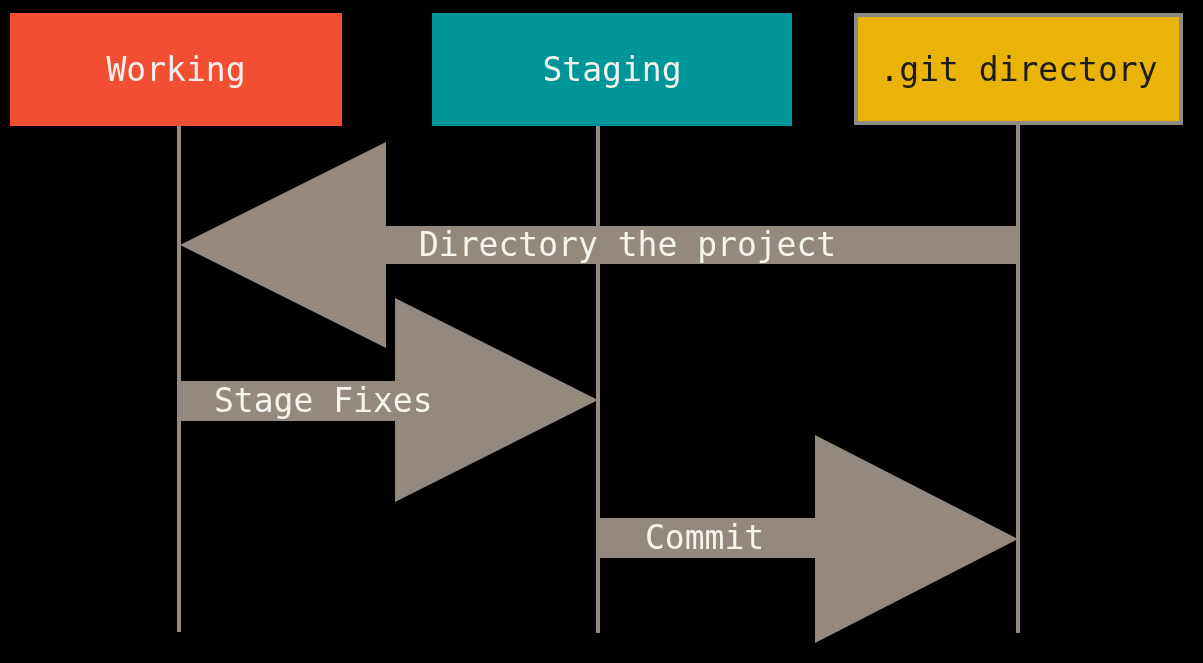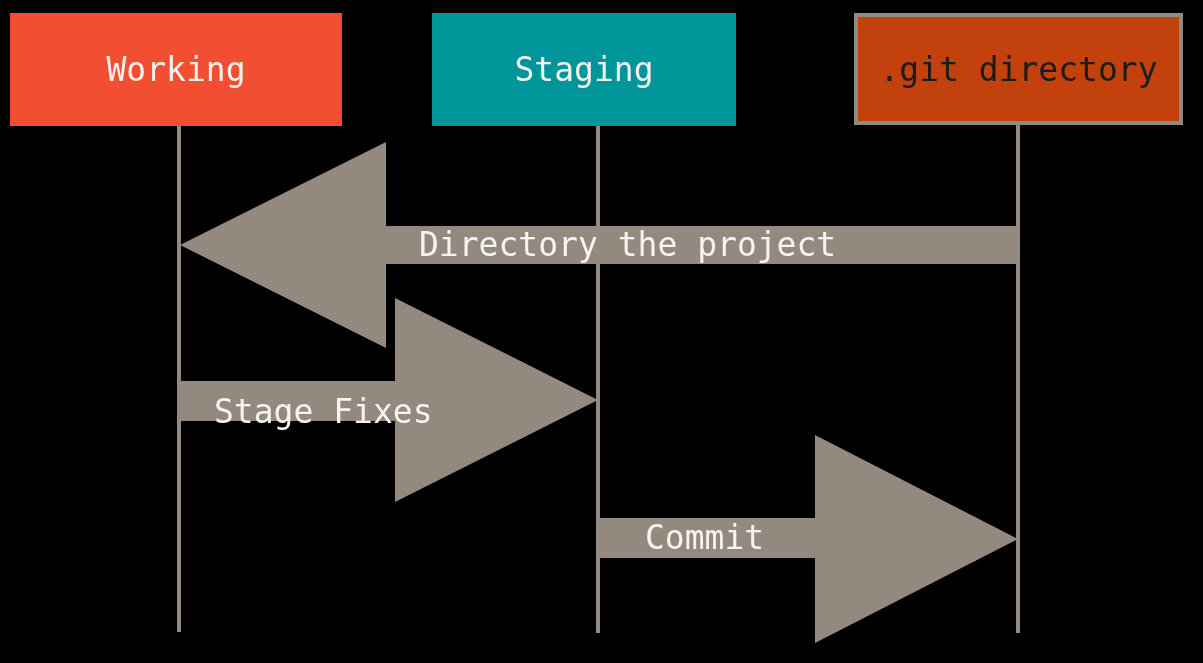--- a/index.html
+++ b/index.html
@@ -32,29 +32,29 @@
     text-align: center;
   }
   .box-working {
     left: 10px;
     width: 332px;
     background: #f14e32;
     color: #f2f1ec;
   }
   .box-staging {
     left: 432px;
-    width: 304px;
+    width: 360px;
     background: #009699;
     color: #f2f1ec;
   }
   .box-git {
     left: 854px;
     width: 329px;
     height: 112px;
-    background: #c2410c;
+    background: #eab308;
     border: 4px solid #8e8a84;
     color: #1c1c1c;
   }
 
   
   .lifeline {
     position: absolute;
     width: 4px;
     background: #94897e;
   }
@@ -96,21 +96,21 @@
   }
 
   .arrow-label {
     position: absolute;
     color: #f5f4ef;
     font-size: 33px;
     white-space: nowrap;
     z-index: 3;
   }
   .label-checkout { left: 419px; top: 226px; height: 38px; line-height: 38px; }
-  .label-stage    { left: 214px; top: 392px; height: 40px; line-height: 40px; }
+  .label-stage    { left: 214px; top: 381px; height: 40px; line-height: 40px; }
   .label-commit   { left: 645px; top: 518px; height: 48px; line-height: 40px; }
 
   .z-lines  { z-index: 1; }
   .z-arrows { z-index: 2; }
   .z-boxes  { z-index: 4; }
 </style>
 </head>
 <body>
 
 <div class="canvas">

